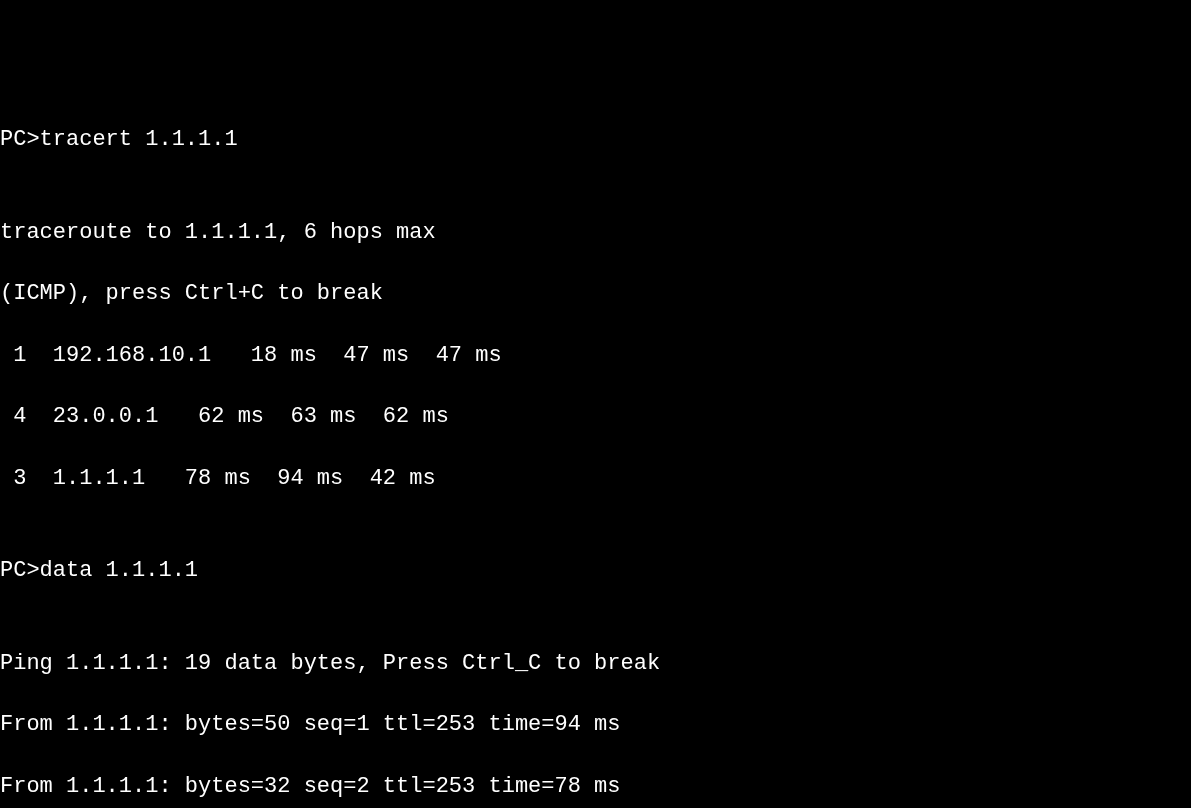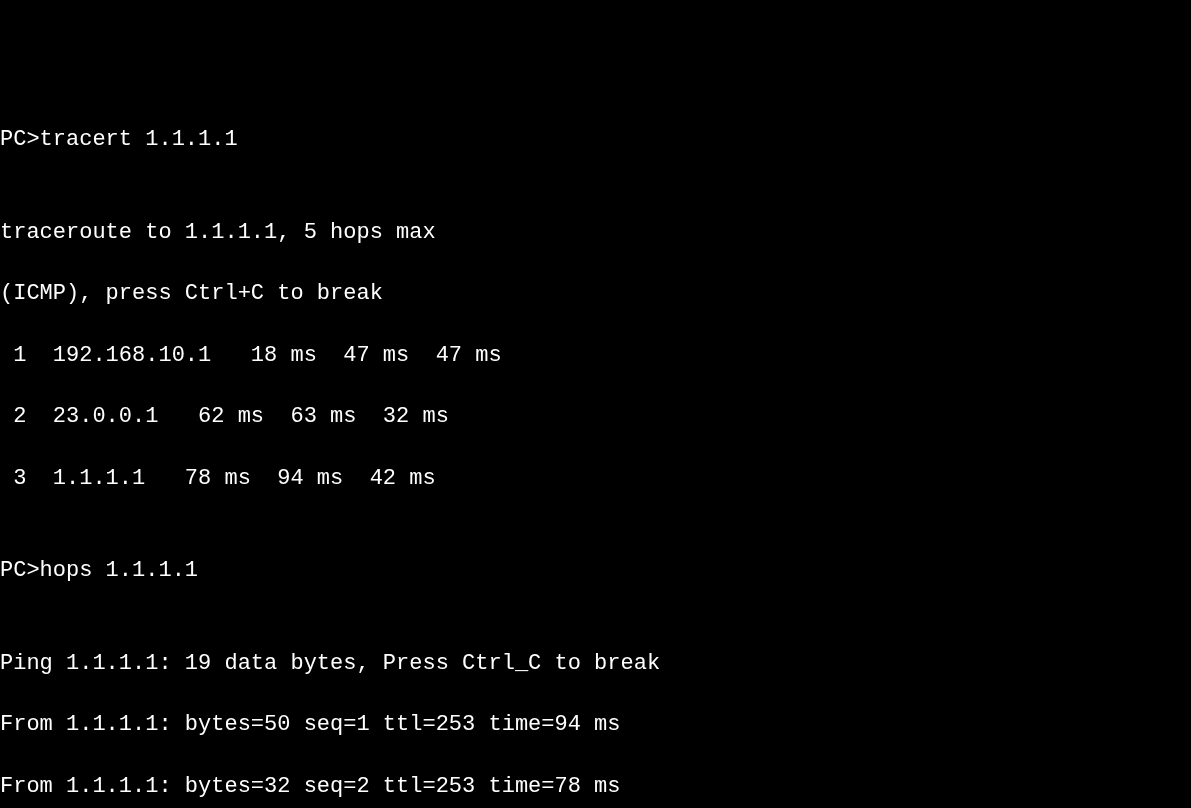--- a/index.html
+++ b/index.html
@@ -23,27 +23,27 @@
       display: block;
     }
   </style>
 </head>
 <body>
 
 
 
 <span class="line"><span>PC&gt;</span><span>tracert 1.1.1.1</span></span>
 <span class="line"></span>
-<span class="line">traceroute to 1.1.1.1, 5 hops max</span>
+<span class="line">traceroute to 1.1.1.1, 6 hops max</span>
 <span class="line">(ICMP), press Ctrl+C to break</span>
 <span class="line"> 1  192.168.10.1   18 ms  47 ms  47 ms</span>
-<span class="line"> 2  23.0.0.1   62 ms  63 ms  32 ms</span>
+<span class="line"> 4  23.0.0.1   62 ms  63 ms  62 ms</span>
 <span class="line"> 3  1.1.1.1   78 ms  94 ms  42 ms</span>
 <span class="line"></span>
-<span class="line"><span>PC&gt;</span><span>hops 1.1.1.1</span></span>
+<span class="line"><span>PC&gt;</span><span>data 1.1.1.1</span></span>
 <span class="line"></span>
 <span class="line">Ping 1.1.1.1: 19 data bytes, Press Ctrl_C to break</span>
 <span class="line">From 1.1.1.1: bytes=50 seq=1 ttl=253 time=94 ms</span>
 <span class="line">From 1.1.1.1: bytes=32 seq=2 ttl=253 time=78 ms</span>
 
 
 
 <span class="line"></span>
 
 

